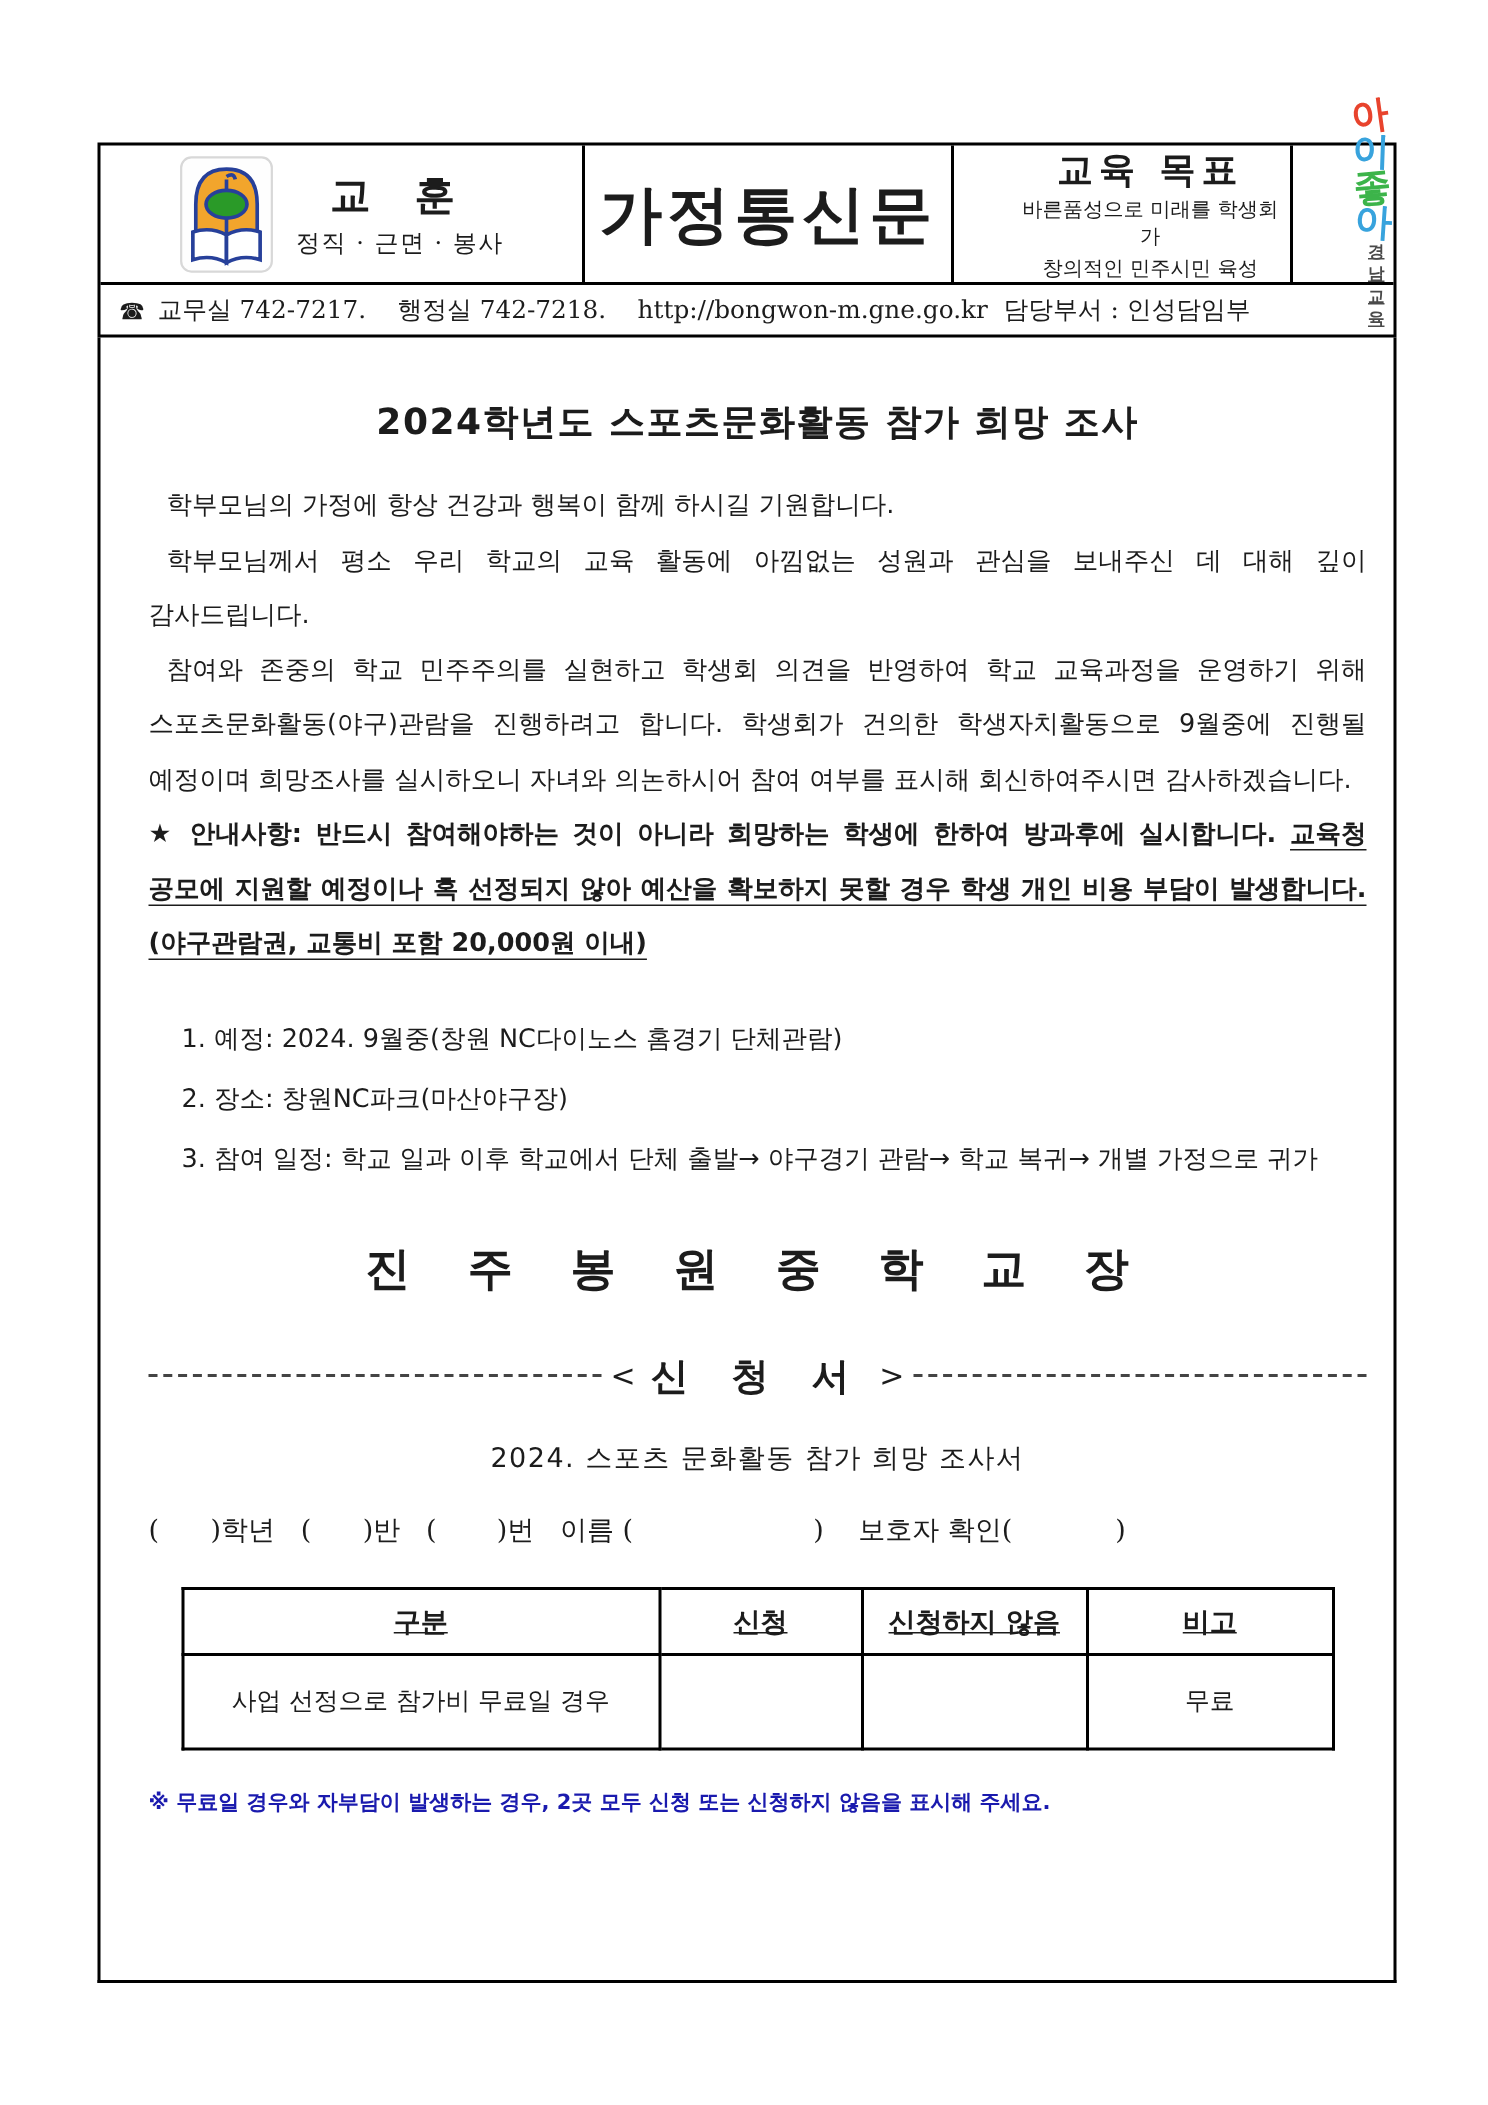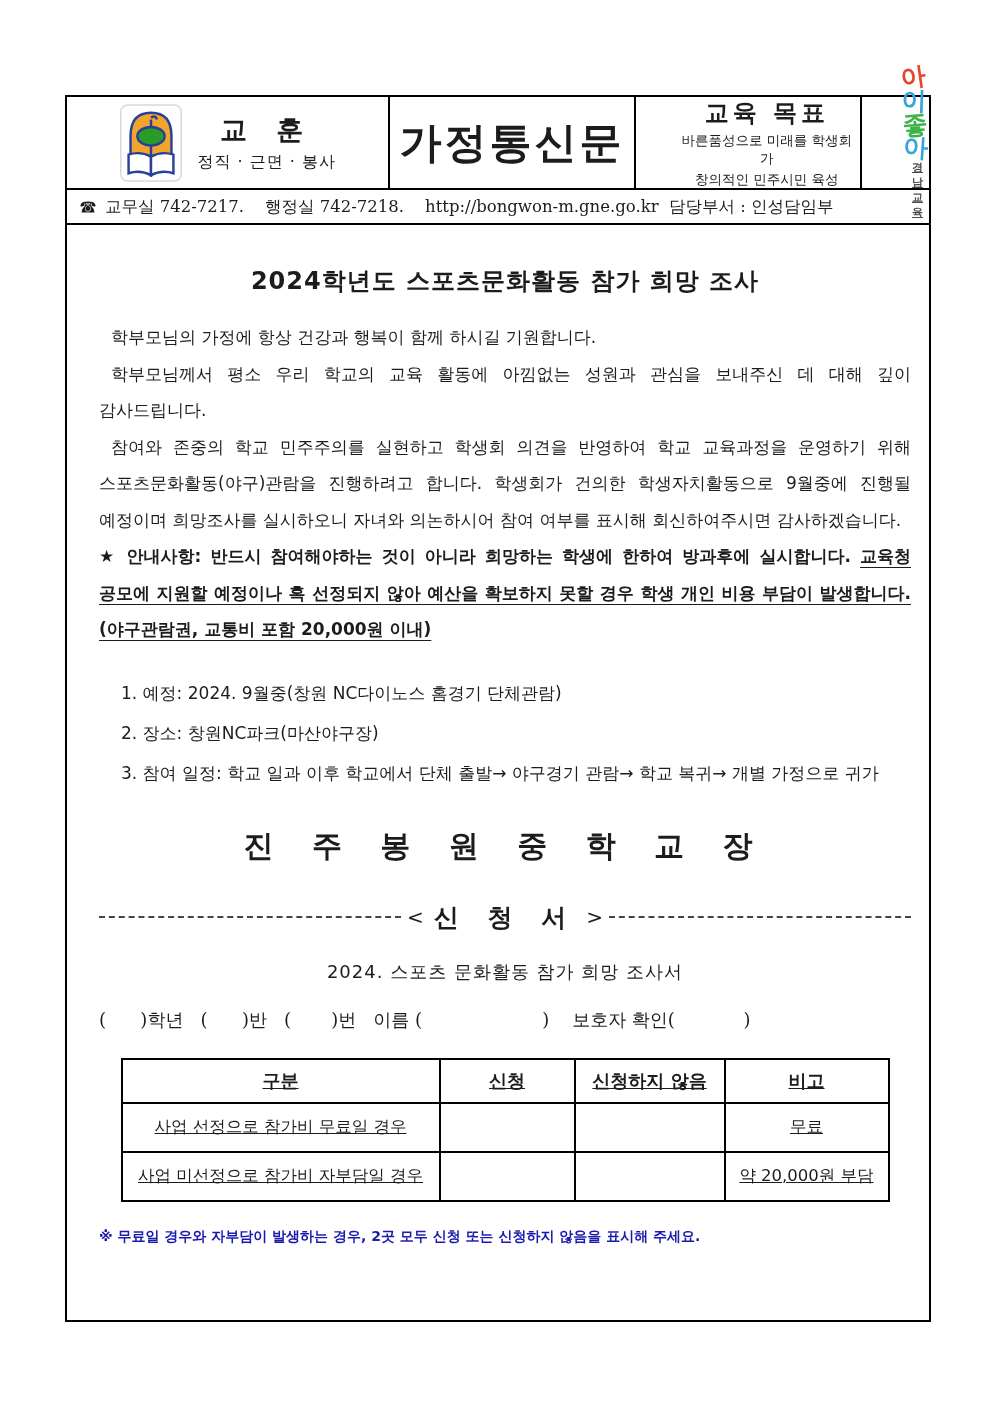--- a/index.html
+++ b/index.html
@@ -63,21 +63,21 @@
   .dash-line{flex:1;border-top:2px dashed #444;height:0;}
   .divider-cap{font-size:20px;}
   .divider-label{font-size:25px;font-weight:bold;letter-spacing:10px;padding:0 4px;}
 
   .form-title{text-align:center;font-size:18px;margin-top:26px;letter-spacing:1px;}
   .form-line{font-size:18px;margin-top:24px;white-space:pre;font-family:"DejaVu Serif","Liberation Serif",serif;}
 
   table.apply{border-collapse:collapse;margin:26px auto 0 auto;width:767px;table-layout:fixed;}
   table.apply th,table.apply td{border:2px solid #000;text-align:center;font-size:16.5px;}
   table.apply th{height:44px;font-weight:bold;font-family:"DejaVu Serif","Liberation Serif",serif;font-size:18px;text-decoration:underline;}
-  table.apply td{height:49px;text-decoration:underline;}
+  table.apply td{height:63px;}
   .col-label{width:318px;}
   .col-apply{width:135px;}
   .col-notapply{width:150px;}
   .col-note{width:164px;}
 
   .footnote{margin-top:26px;font-size:14px;font-weight:bold;color:var(--footnote-blue);word-break:keep-all;}
 </style>
 </head>
 <body>
 
@@ -165,25 +165,19 @@
           <th class="col-note">비고</th>
         </tr>
       </thead>
       <tbody>
         <tr>
           <td>사업 선정으로 참가비 무료일 경우</td>
           <td></td>
           <td></td>
           <td>무료</td>
         </tr>
-        <tr>
-          <td>사업 미선정으로 참가비 자부담일 경우</td>
-          <td></td>
-          <td></td>
-          <td>약 20,000원 부담</td>
-        </tr>
       </tbody>
     </table>
 
     <div class="footnote">※ 무료일 경우와 자부담이 발생하는 경우, 2곳 모두 신청 또는 신청하지 않음을 표시해 주세요.</div>
 
   </div>
 </div>
 
 </body></html>

